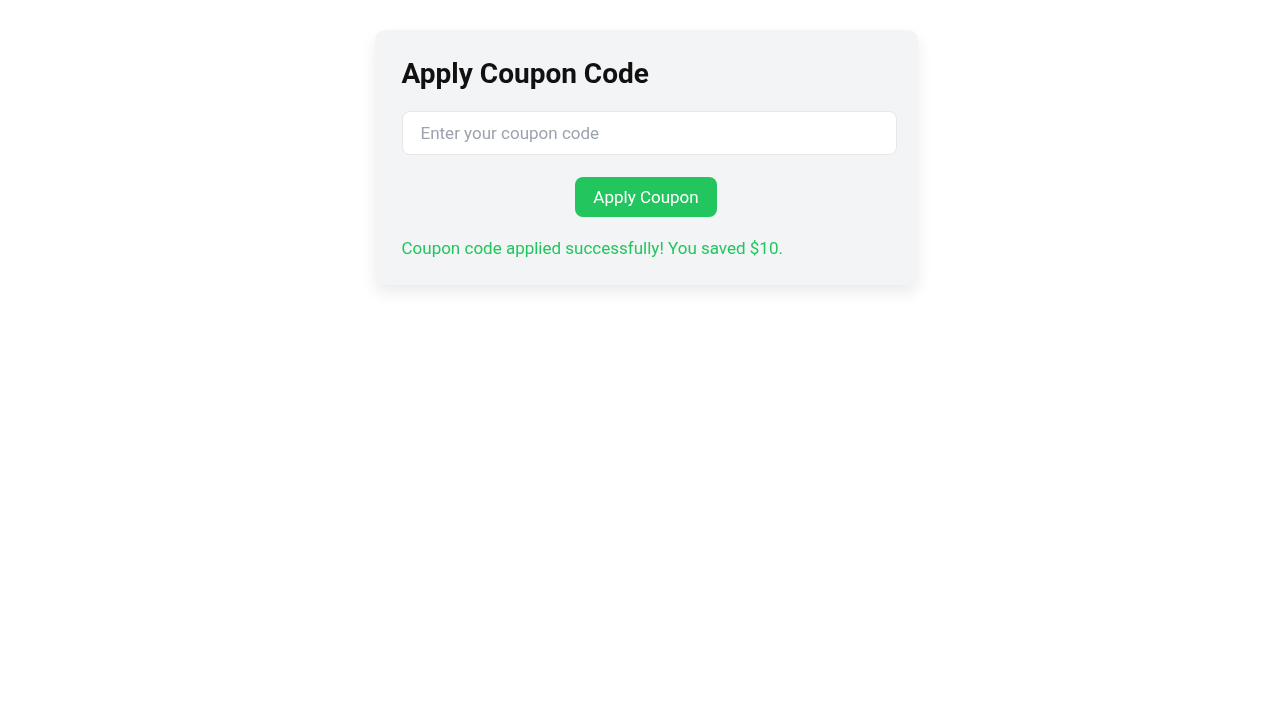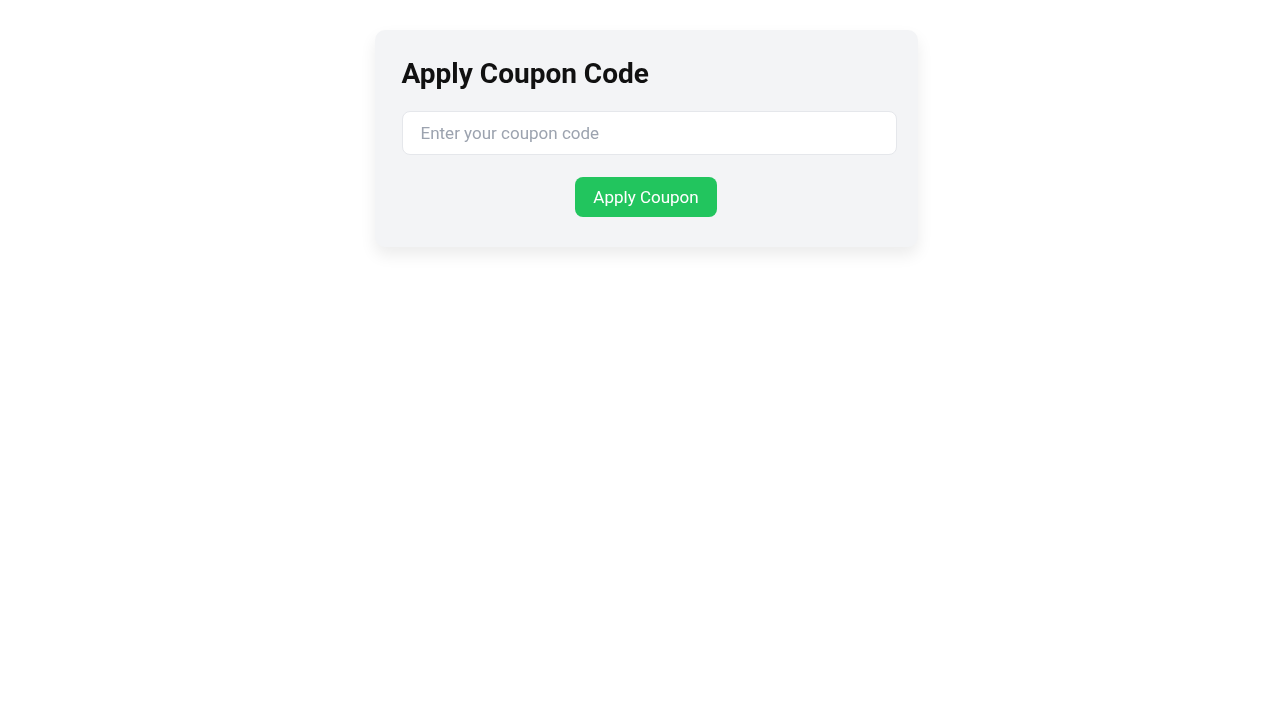--- a/index.html
+++ b/index.html
@@ -85,13 +85,14 @@
 <div class="card">
   <h1 class="card-title">Apply Coupon Code</h1>
   
   
   <input type="text" class="coupon-input" placeholder="Enter your coupon code" style="">
   
   <div class="button-wrapper">
     <button class="apply-button">Apply Coupon</button>
   </div>
   
+  <p class="success-message">Coupon code applied successfully! You saved $10.</p>
 </div>
 
 </body></html>

